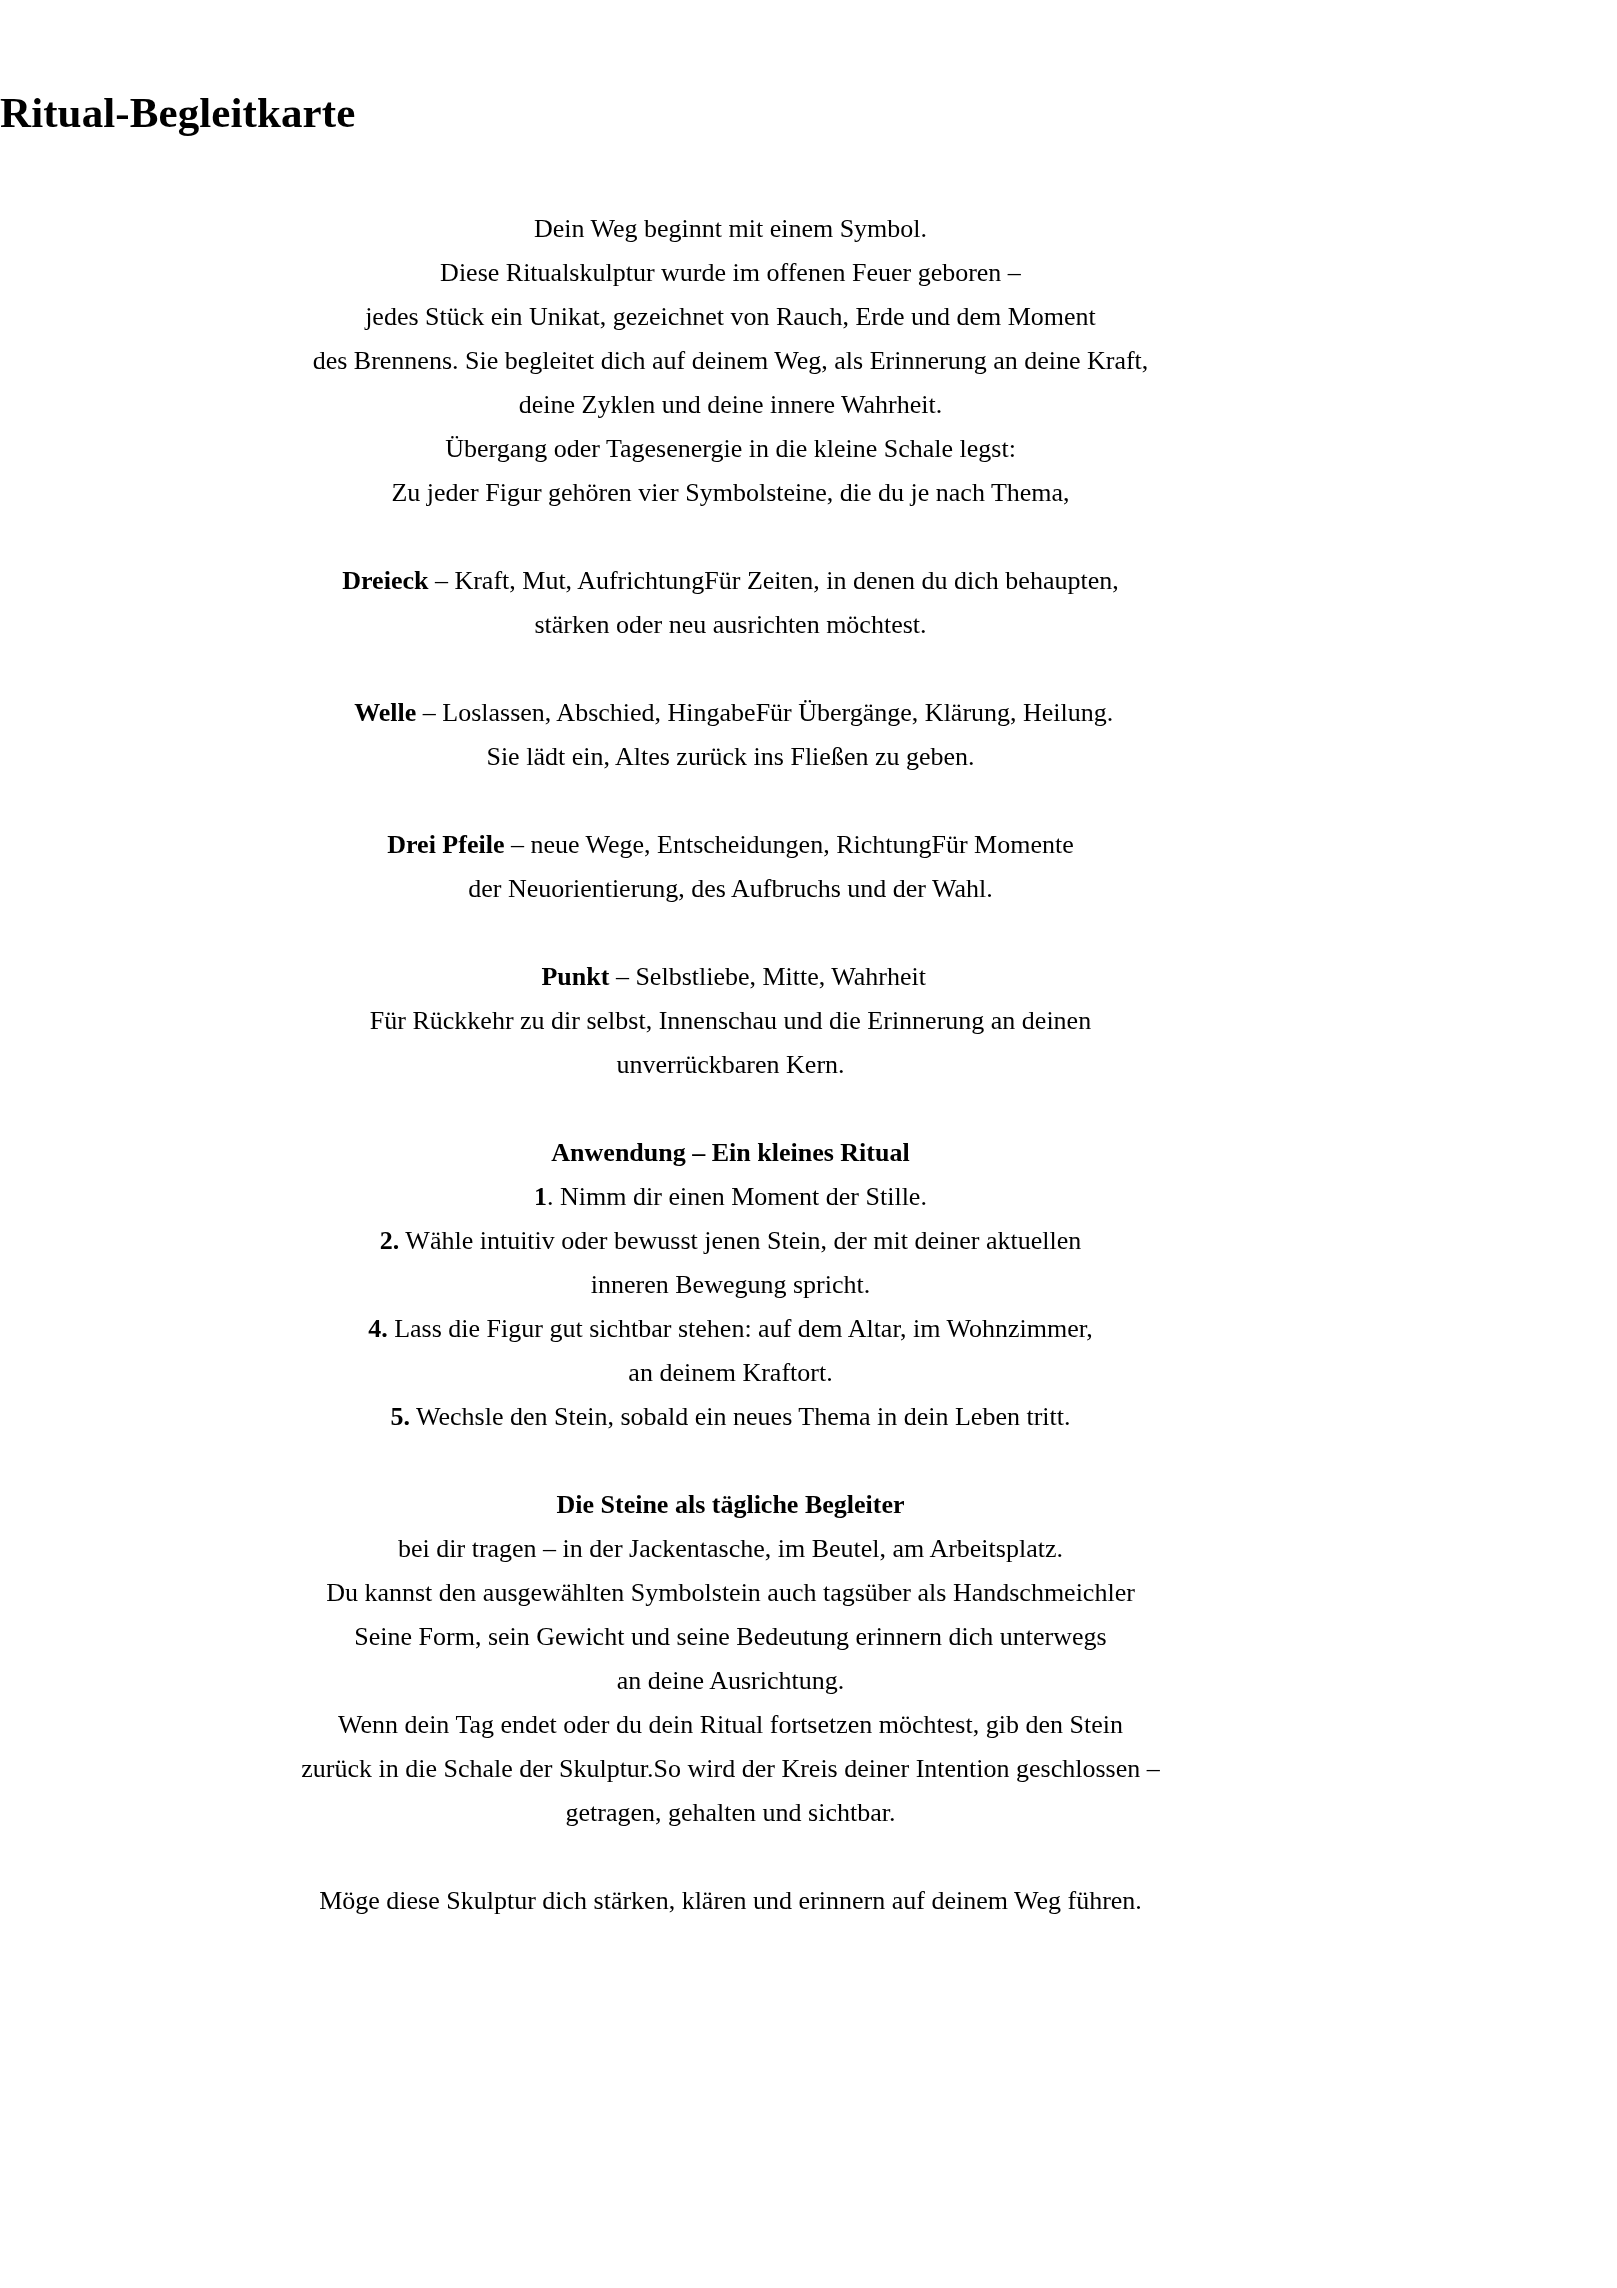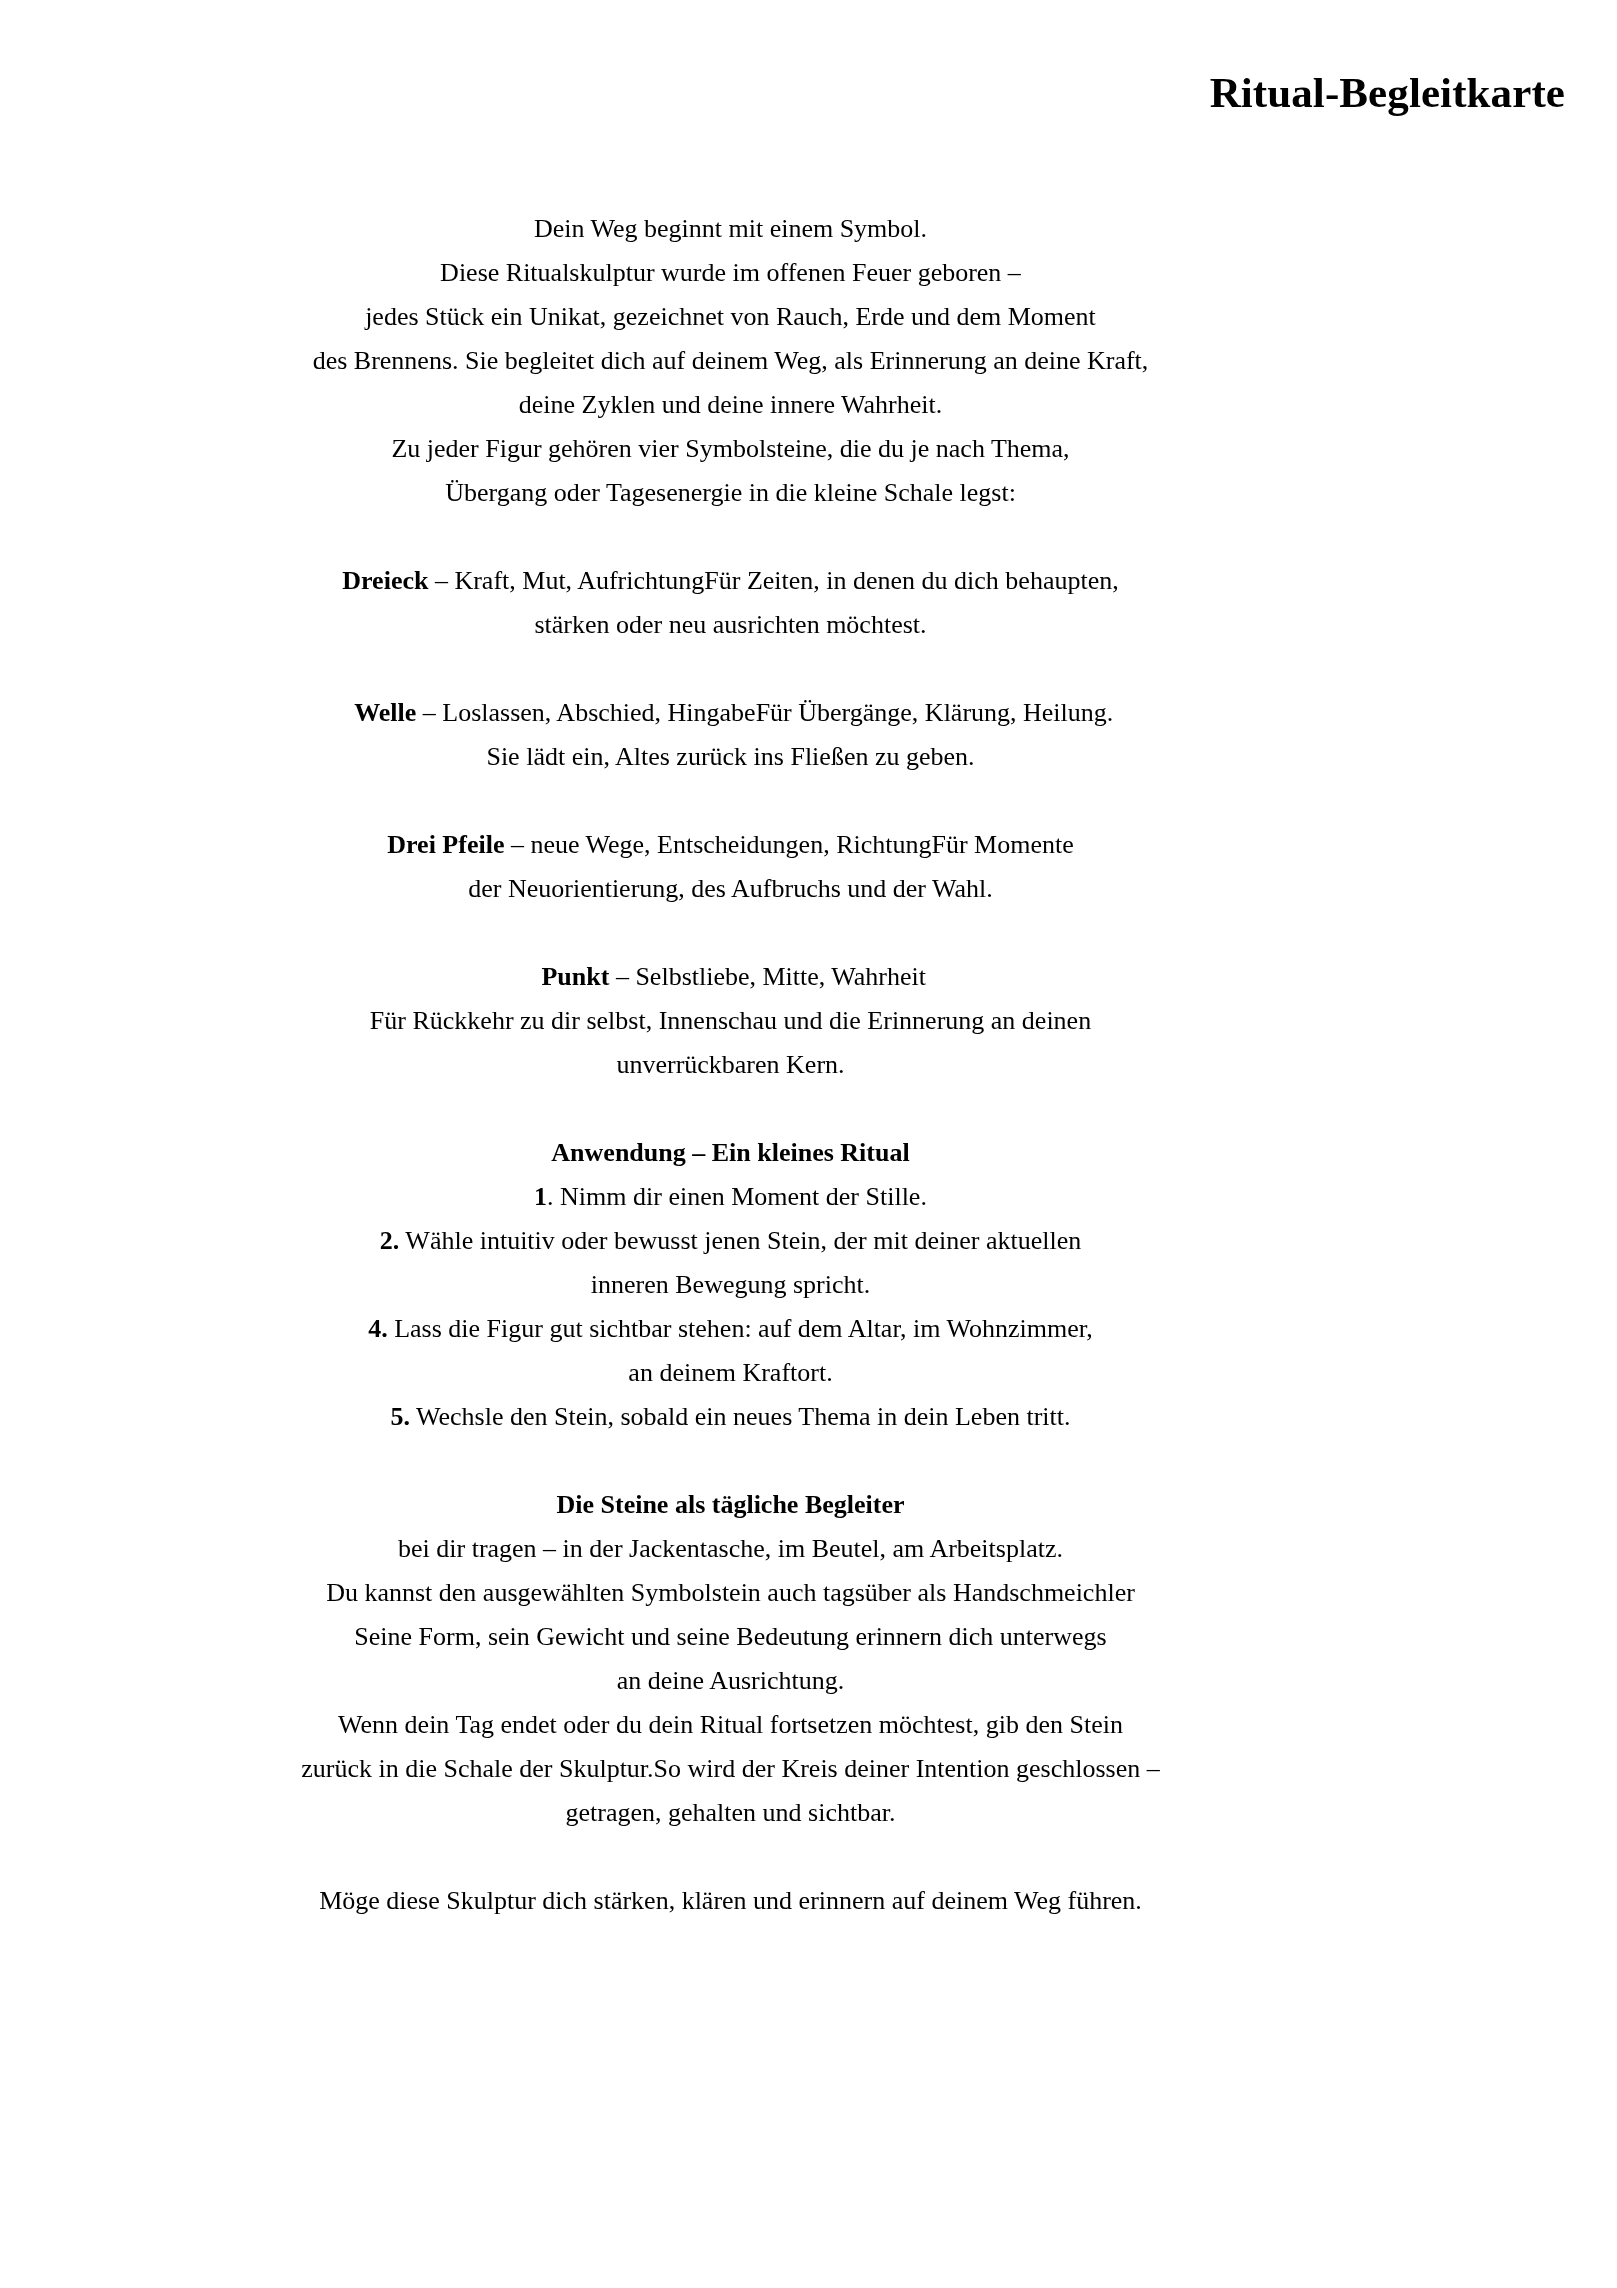--- a/index.html
+++ b/index.html
@@ -18,24 +18,24 @@
   .page {
     position: relative;
     width: 1618px;
     height: 2289px;
     box-sizing: border-box;
     padding: 0;
     overflow: hidden;
   }
   .doc-title {
     position: absolute;
-    top: 38px;
+    top: 58px;
     left: 0;
     width: 1565px;
-    text-align: right;
+    text-align: left;
     font-size: 43px;
     font-weight: bold;
     letter-spacing: 0.1px;
     line-height: 1.2;
   }
   .body-col {
     position: absolute;
     top: 207px;
     left: 75px;
     width: 1311px;
@@ -62,22 +62,22 @@
   <h1 class="doc-title">Ritual-Begleitkarte</h1>
 
   <div class="body-col">
 
     <div>
       <p class="para">Dein Weg beginnt mit einem Symbol.</p>
       <p class="para">Diese Ritualskulptur wurde im offenen Feuer geboren –</p>
       <p class="para">jedes Stück ein Unikat, gezeichnet von Rauch, Erde und dem Moment</p>
       <p class="para">des Brennens. Sie begleitet dich auf deinem Weg, als Erinnerung an deine Kraft,</p>
       <p class="para">deine Zyklen und deine innere Wahrheit.</p>
+      <p class="para">Übergang oder Tagesenergie in die kleine Schale legst:</p>
       <p class="para">Zu jeder Figur gehören vier Symbolsteine, die du je nach Thema,</p>
-      <p class="para">Übergang oder Tagesenergie in die kleine Schale legst:</p>
     </div>
 
     <div class="spacer"></div>
 
     <div>
       <p class="para"><span></span><b>Dreieck</b><span> – Kraft, Mut, AufrichtungFür Zeiten, in denen du dich behaupten,</span></p>
       <p class="para">stärken oder neu ausrichten möchtest.</p>
     </div>
 
     <div class="spacer"></div>

